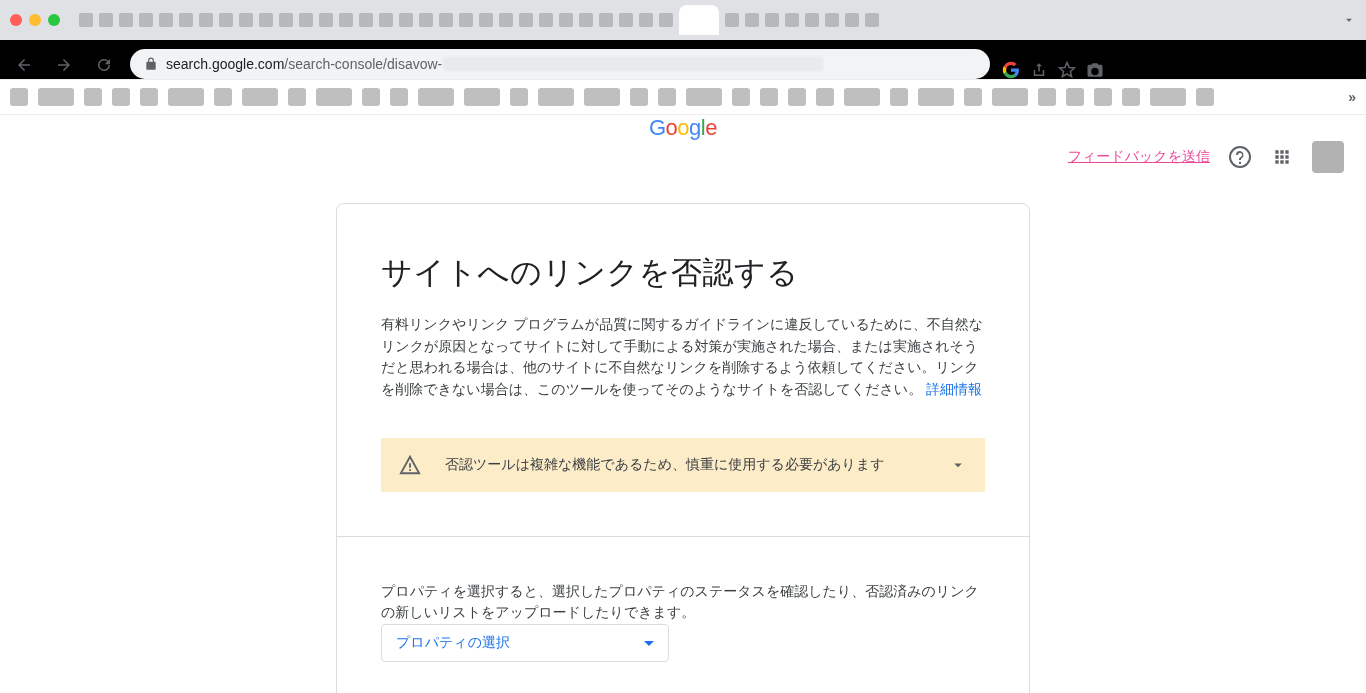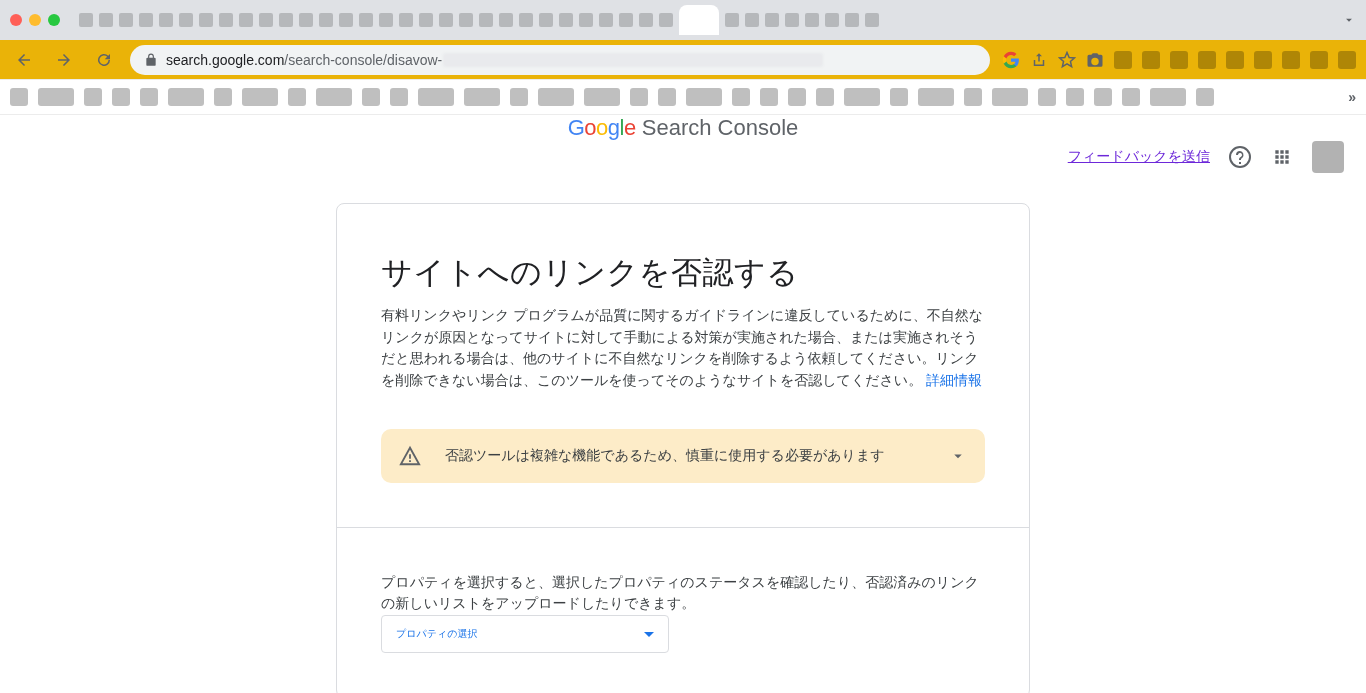--- a/index.html
+++ b/index.html
@@ -45,25 +45,25 @@
     border-radius: 8px 8px 0 0;
     align-self: flex-end;
   }
   .chevron-down {
     color:#5f6368;
   }
 
   
   .addr-row {
     display:flex;
-    align-items:center;
+    align-items:flex-end;
     height:40px;
     padding:0 10px;
     gap:12px;
-    background:#eab308;
+    background:#000000;
     border-bottom:1px solid #ececec;
   }
   .nav-btn {
     width:28px; height:28px;
     display:flex; align-items:center; justify-content:center;
     border-radius:50%;
     color:#5f6368;
   }
   .omnibox {
     flex:1;
@@ -142,21 +142,21 @@
     font-weight:400;
     margin-left:2px;
   }
   .hdr-right {
     margin-left:auto;
     display:flex;
     align-items:center;
     gap:18px;
   }
   .feedback-link {
-    color:#6d28d9;
+    color:#ec4899;
     font-size:14px;
   }
   .icon-btn {
     width:24px; height:24px;
     display:flex; align-items:center; justify-content:center;
     color:#5f6368;
   }
   .avatar-ph {
     width:32px; height:32px;
     background: rgba(0,0,0,0.3);
@@ -173,39 +173,39 @@
   .card {
     width:694px;
     border:1px solid #dadce0;
     border-radius:8px;
     padding:48px 44px 44px 44px;
   }
   .card h1 {
     font-size:31px;
     font-weight:400;
     color:#202124;
-    margin-bottom:11px;
+    margin-bottom:20px;
     letter-spacing:0.5px;
   }
   .card .desc {
     font-size:14px;
     line-height:1.55;
     color:#3c4043;
     margin-bottom:37px;
   }
   .card .desc a {
     color:#1a73e8;
     text-decoration:none;
   }
 
   .warning {
     background:#fde293;
     background:#fef0c2;
     background:#fdecc8;
-    border-radius:10px;
+    border-radius:1px;
     display:flex;
     align-items:center;
     padding:16px 18px;
     gap:24px;
     color:#3c4043;
     font-size:14px;
   }
   .warning { background:#fdecc8; }
   .warn-tri { color:#5f6368; }
   .warning .chev { margin-left:auto; color:#5f6368; }
@@ -224,21 +224,21 @@
 
   .prop-select {
     width:288px;
     height:38px;
     border:1px solid #dadce0;
     border-radius:4px;
     display:flex;
     align-items:center;
     padding:0 14px;
     color:#1a73e8;
-    font-size:10px;
+    font-size:14px;
     font-weight:500;
     cursor:pointer;
     justify-content:space-between;
   }
   .prop-select .tri {
     width:0; height:0;
     border-left:5px solid transparent;
     border-right:5px solid transparent;
     border-top:5px solid #1a73e8;
   }
@@ -399,21 +399,20 @@
   <div class="bm wide"></div>
   <div class="bm"></div>
   <span class="bm-overflow">»</span>
 </div>
 
 <div class="app-header">
   <div class="logo">
     <span class="g-word">
       <span class="g-b">G</span><span class="g-r">o</span><span class="g-y">o</span><span class="g-b">g</span><span class="g-g">l</span><span class="g-r">e</span>
     </span>
-    <span class="product">Search Console</span>
   </div>
   <div class="hdr-right">
     <a href="#" class="feedback-link">フィードバックを送信</a>
     <span class="icon-btn">
       <svg width="24" height="24" viewBox="0 0 24 24">
           <circle cx="12" cy="12" r="10" fill="none" stroke="currentColor" stroke-width="2"></circle>
           <path fill="currentColor" d="M11 17h2v2h-2zM12 6a4 4 0 0 0-4 4h2a2 2 0 1 1 3 1.7c-.9.6-2 1.3-2 2.8V15h2v-.5c0-.8.6-1.2 1.4-1.8A4 4 0 0 0 12 6z"></path>
         </svg>
     </span>
     <span class="icon-btn">

